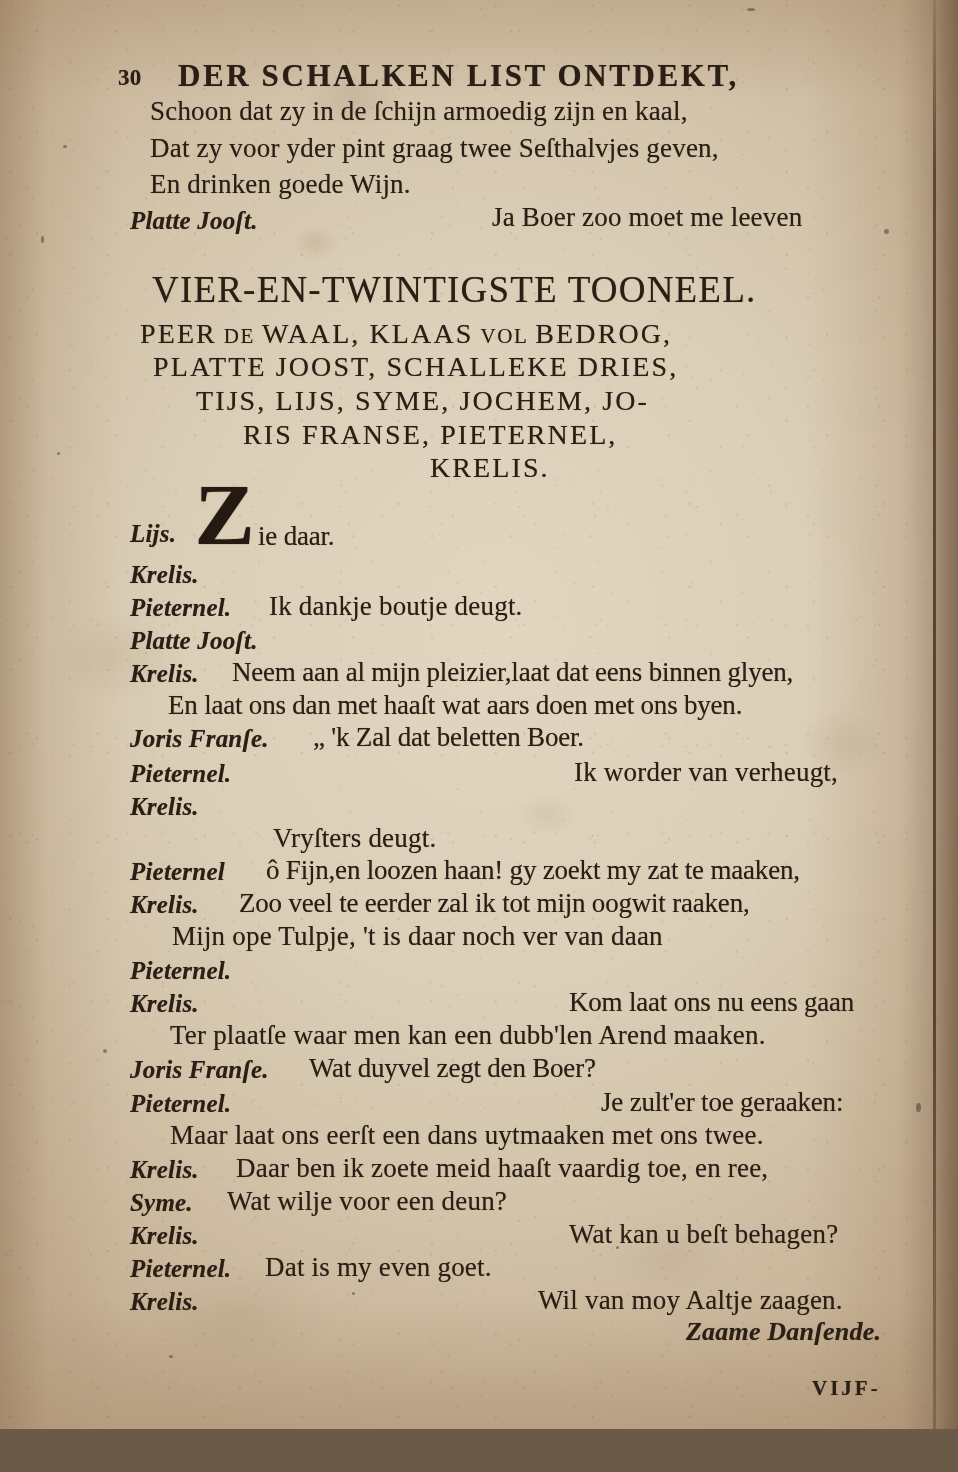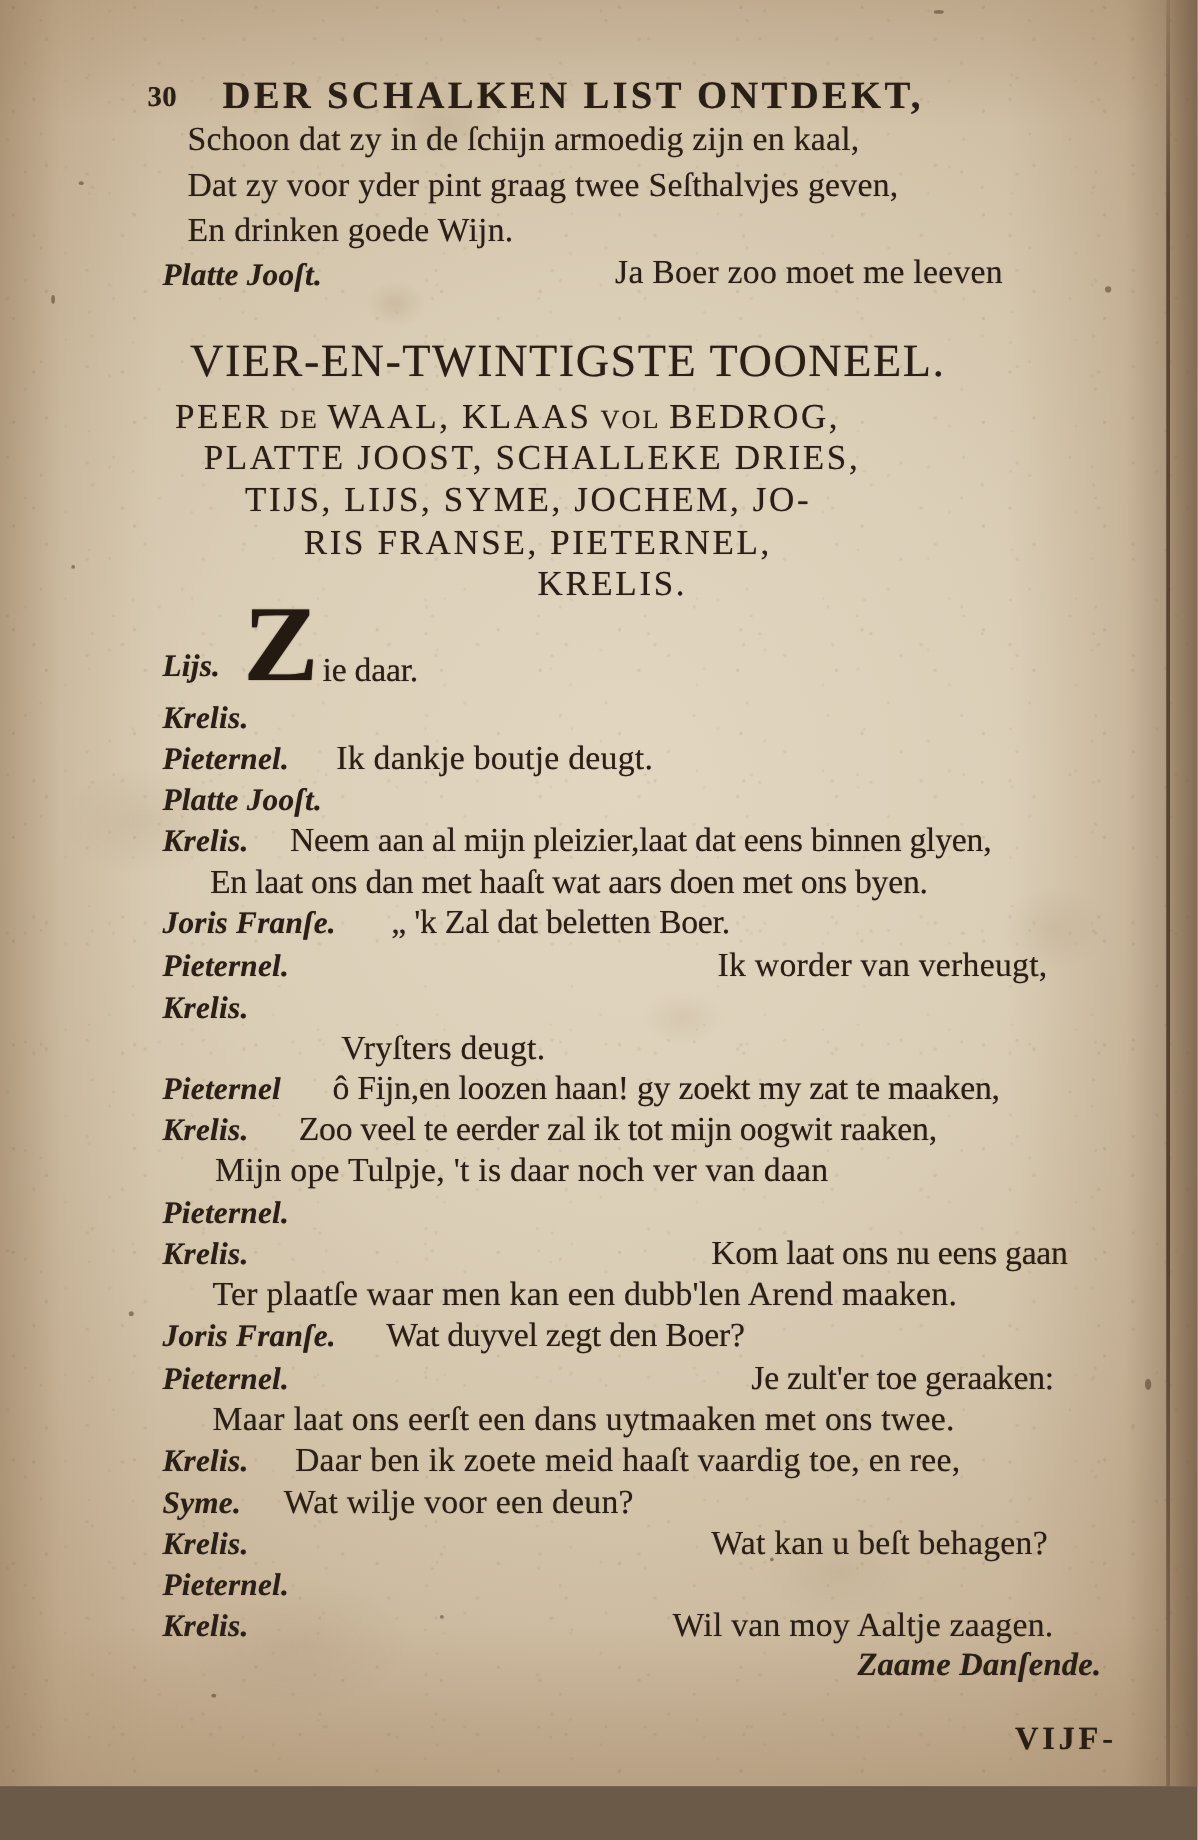--- a/index.html
+++ b/index.html
@@ -155,21 +155,21 @@
     text-shadow: 0 0 1px rgba(36,26,18,.8);
   }
 
   .stage-dir {
     font-style: italic;
     font-weight: 700;
     font-size: 26px;
     letter-spacing: .2px;
   }
   .catchword {
-    font-size: 26px;
+    font-size: 21px;
     letter-spacing: 3px;
     font-weight: 600;
   }
 
   .watermark {
     position: absolute;
     left: 762px;
     top: 1436px;
     font-size: 15px;
     letter-spacing: .6px;
@@ -221,21 +221,21 @@
     <div class="ln spk" style="left:130px; top:208px;">Platte Jooſt.</div>
     <div class="ln verse" style="left:492px; top:204px;">Ja Boer zoo moet me leeven</div>
     <div class="fleck" style="left:884px; top:229px; width:5px; height:5px; z-index:7;"></div>
 
     <div class="ln scene-title" style="left:152px; top:271px;">VIER-EN-TWINTIGSTE TOONEEL.</div>
 
     <div class="ln cast" style="left:140px; top:320px;">
       <span>PEER</span><span class="cast-sm" style="margin:0 7px;">DE</span><span>WAAL, KLAAS</span><span class="cast-sm" style="margin:0 7px;">VOL</span><span>BEDROG,</span>
     </div>
 
-    <div class="ln cast" style="left:163px; top:353px;">PLATTE JOOST, SCHALLEKE DRIES,</div>
+    <div class="ln cast" style="left:153px; top:353px;">PLATTE JOOST, SCHALLEKE DRIES,</div>
     <div class="ln cast" style="left:196px; top:387px;">TIJS, LIJS, SYME, JOCHEM, JO-</div>
     <div class="ln cast" style="left:243px; top:421px;">RIS FRANSE, PIETERNEL,</div>
     <div class="ln cast" style="left:430px; top:454px;">KRELIS.</div>
 
     <div class="dropcap">Z</div>
     <div class="ln spk" style="left:130px; top:521px;">Lijs.</div>
     <div class="ln verse verse-tight" style="left:258px; top:523px;">ie daar.</div>
 
     <div class="ln spk" style="left:130px; top:562px;">Krelis.</div>
 
@@ -285,20 +285,21 @@
     <div class="ln spk" style="left:130px; top:1157px;">Krelis.</div>
     <div class="ln verse" style="left:236px; top:1155px;">Daar ben ik zoete meid haaſt vaardig toe, en ree,</div>
 
     <div class="ln spk" style="left:130px; top:1190px;">Syme.</div>
     <div class="ln verse" style="left:227px; top:1188px;">Wat wilje voor een deun?</div>
 
     <div class="ln spk" style="left:130px; top:1223px;">Krelis.</div>
     <div class="ln verse" style="left:569px; top:1221px;">Wat kan u beſt behagen?</div>
 
     <div class="ln spk" style="left:130px; top:1256px;">Pieternel.</div>
+    <div class="ln verse" style="left:265px; top:1254px;">Dat is my even goet.</div>
 
     <div class="ln spk" style="left:130px; top:1289px;">Krelis.</div>
     <div class="ln verse" style="left:538px; top:1287px;">Wil van moy Aaltje zaagen.</div>
 
     <div class="ln stage-dir" style="left:686px; top:1319px;">Zaame Danſende.</div>
 
     <div class="ln catchword" style="left:812px; top:1378px;">VIJF-</div>
 
     <div class="watermark">Gedigitaliseerd door Goo</div>
 

